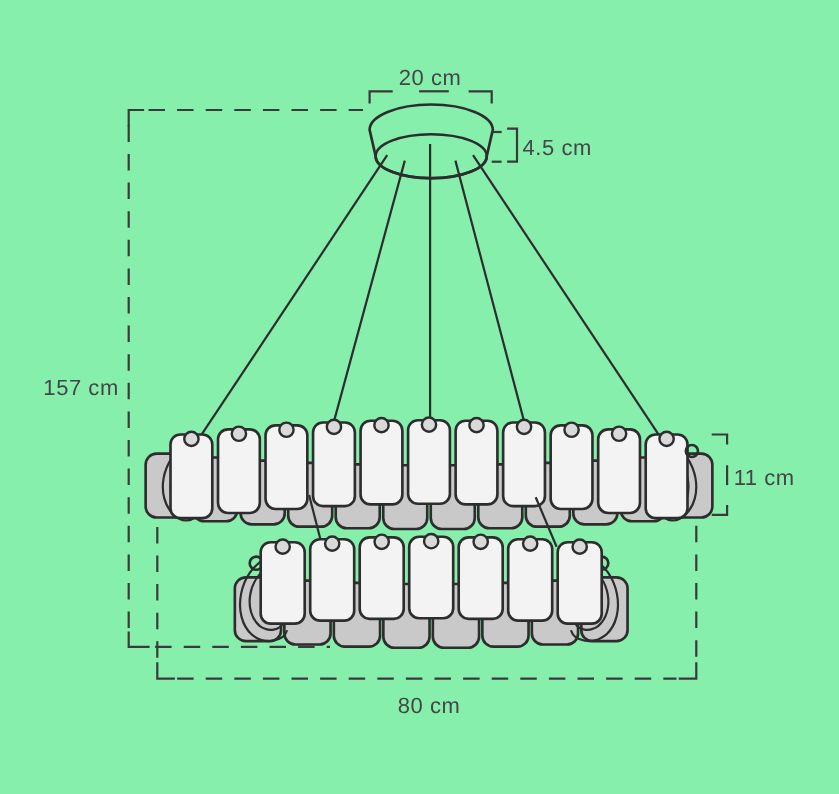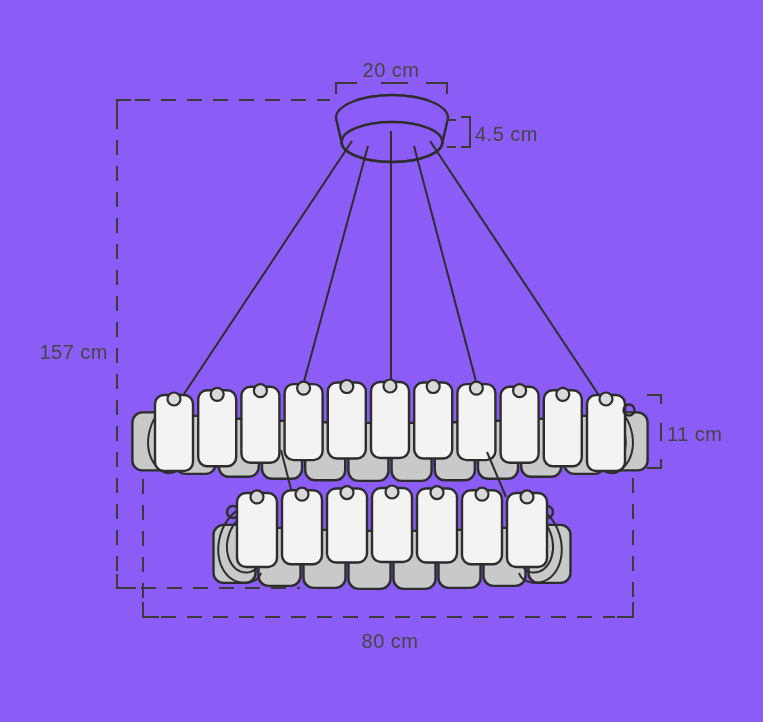--- a/index.html
+++ b/index.html
@@ -1,16 +1,16 @@
 <!DOCTYPE html>
 <html><head>
 <meta charset="utf-8">
 <style>
   html,body{margin:0;padding:0;background:#ffffff;}
-  .stage{position:relative;width:763px;height:722px;background:#8b5cf6;overflow:hidden;
+  .stage{position:relative;width:763px;height:722px;background:#86efac;overflow:hidden;
          font-family:"Liberation Sans",sans-serif;}
   svg{display:block;width:763px;height:722px;}
   .dimtext{font-family:"Liberation Sans",sans-serif;font-size:20px;fill:#454545;letter-spacing:.5px;}
   .dash{stroke:#3a3a3a;stroke-width:2;fill:none;stroke-dasharray:15 11;}
   .solid{stroke:#3a3a3a;stroke-width:2;fill:none;}
   .wire{stroke:#2d2d2d;stroke-width:2;fill:none;}
   .outline{stroke:#2d2d2d;stroke-width:2.4;fill:none;}
 </style>
 </head>
 <body>

